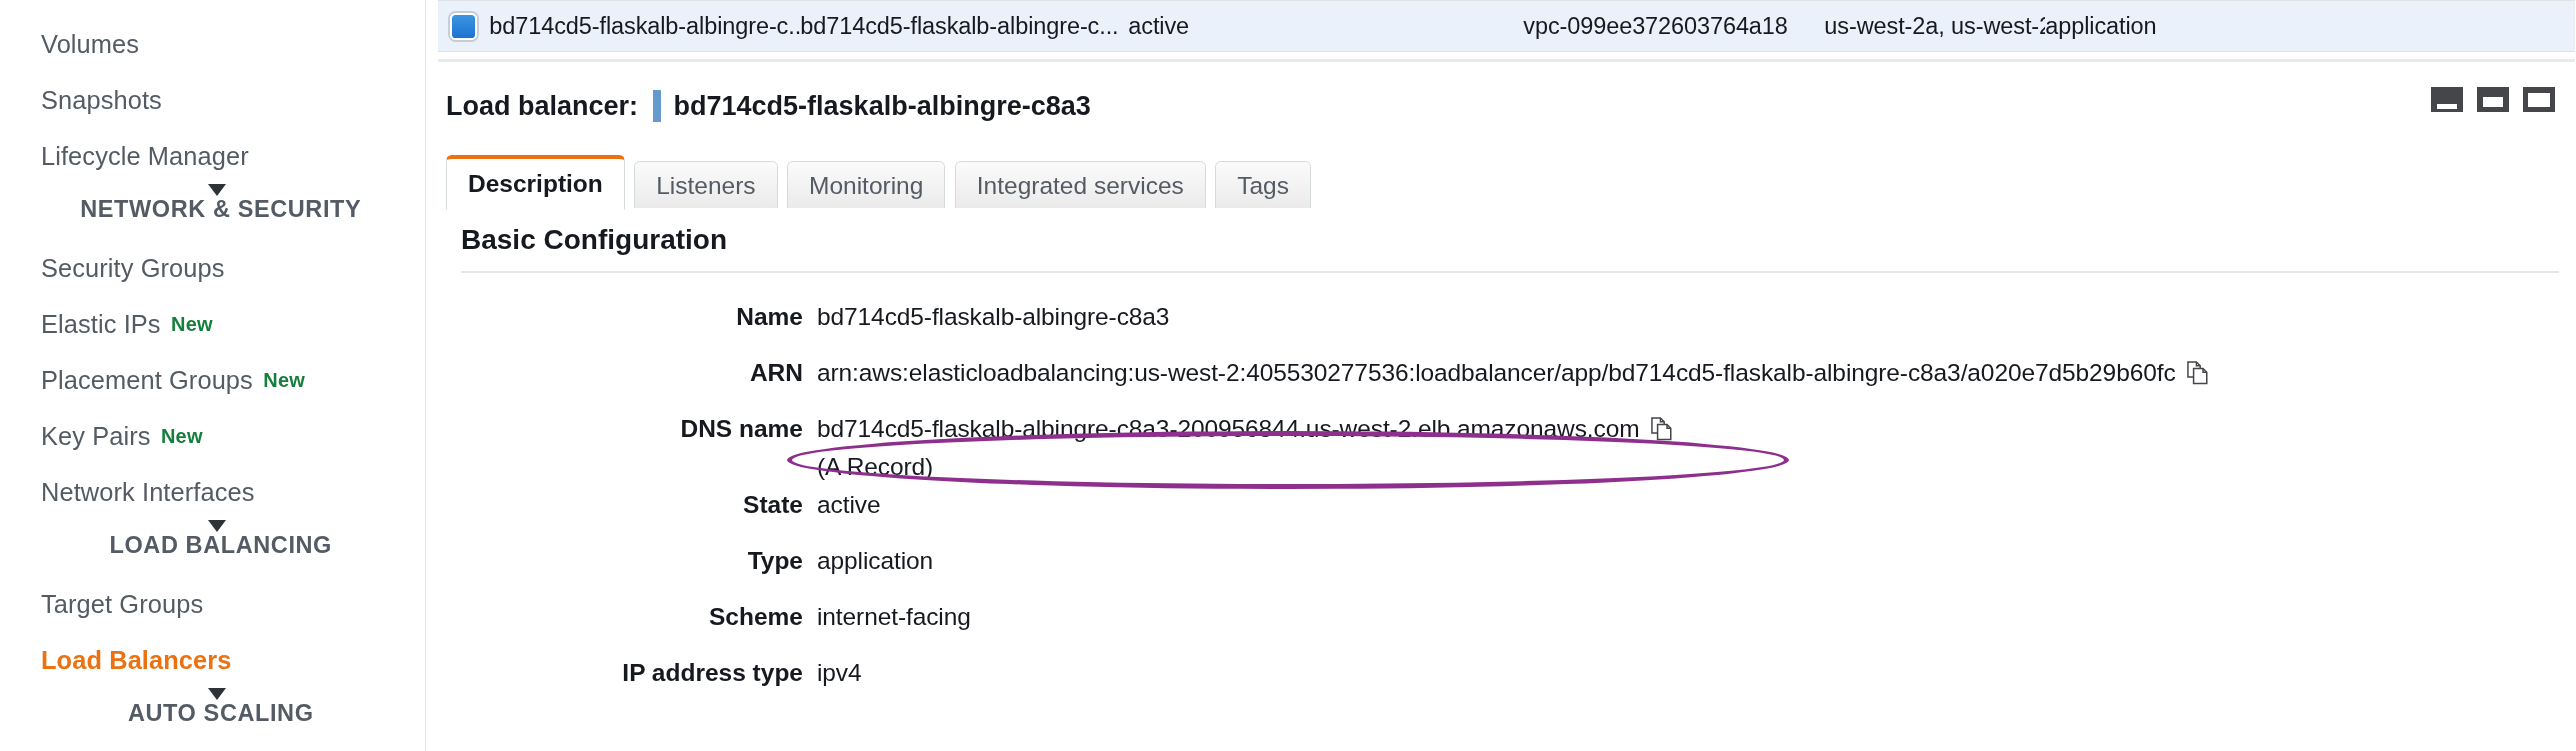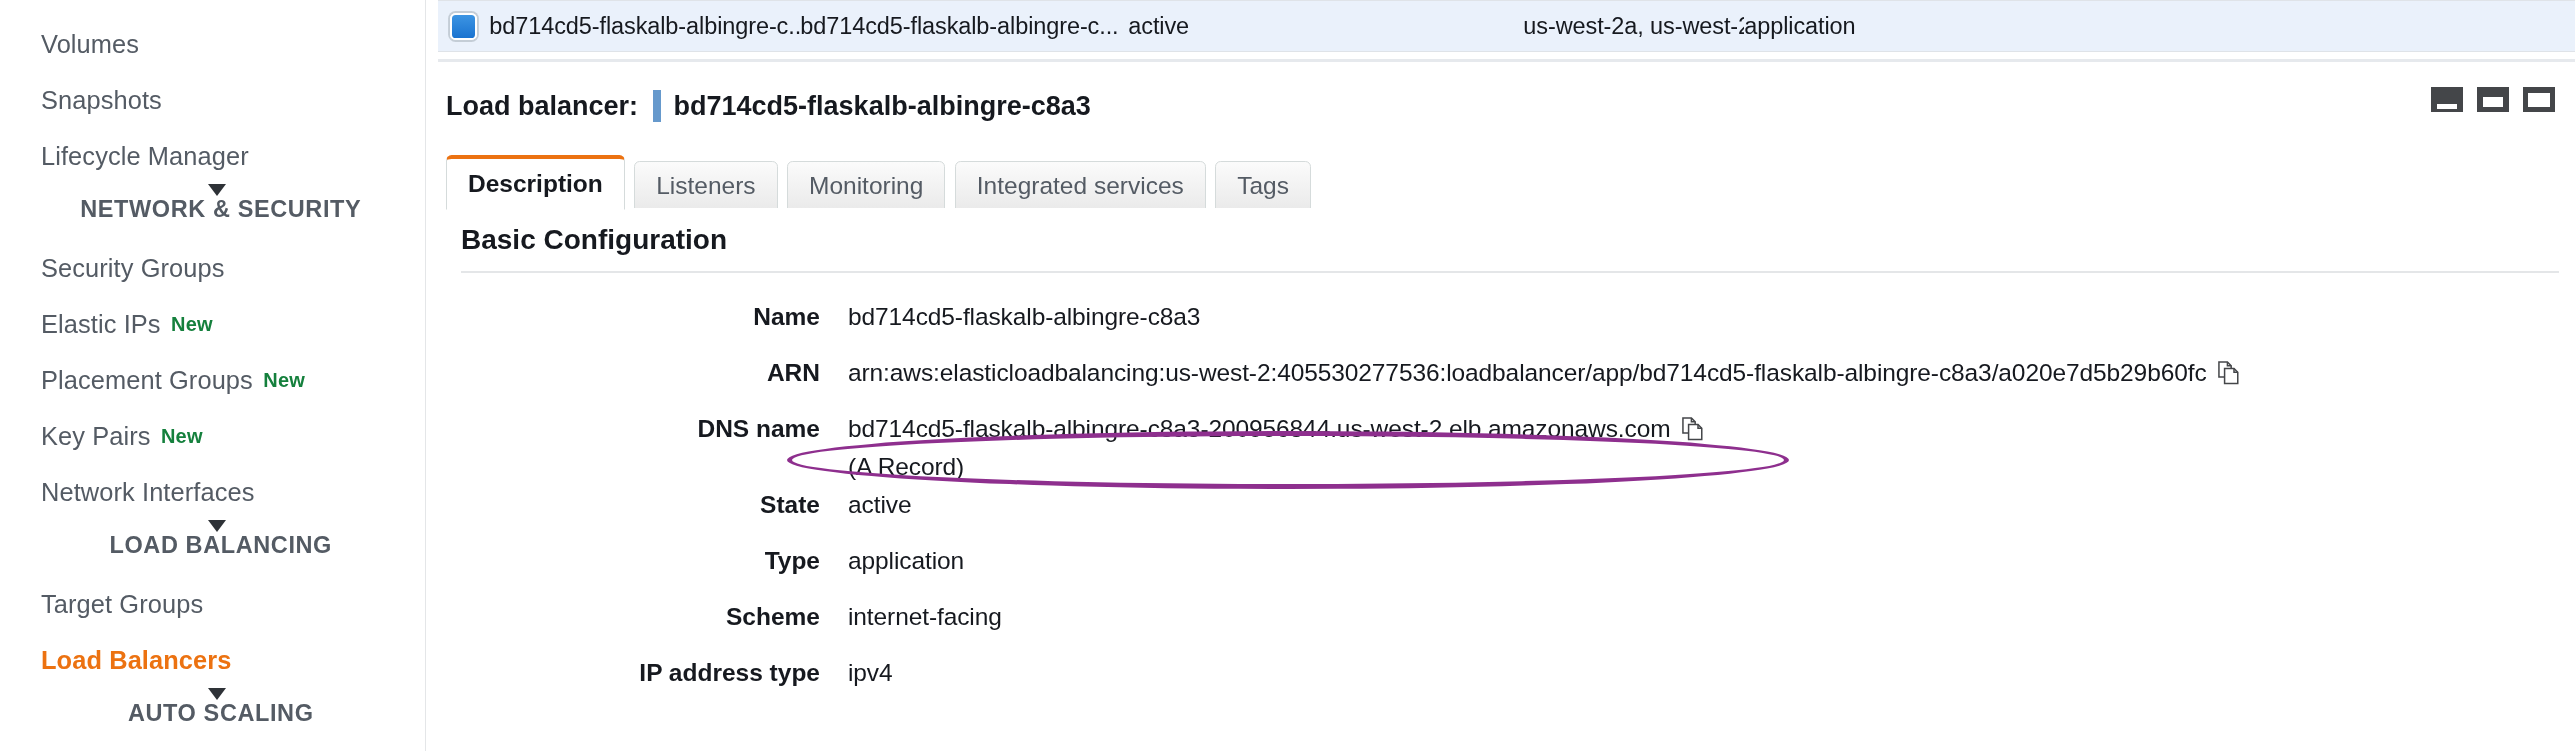--- a/index.html
+++ b/index.html
@@ -267,23 +267,23 @@
     position: absolute;
     left: 0; top: 230px;
     width: 2149px;
   }
   .field-row {
     display: flex;
     align-items: flex-start;
     min-height: 56px;
   }
   .field-label {
-    width: 421px;
+    width: 390px;
     text-align: right;
-    padding-right: 28px;
+    padding-right: 14px;
     font-size: 24.5px;
     font-weight: bold;
     color: #16191f;
     box-sizing: border-box;
     flex: none;
     white-space: nowrap;
     line-height: 38px;
   }
   .field-value {
     font-size: 24.5px;
@@ -373,20 +373,21 @@
   </nav>
 
   <div class="table-area">
     <div class="table-row">
       <div class="cb-wrap">
         <div class="checkbox"></div>
       </div>
       <div class="cell c-name">bd714cd5-flaskalb-albingre-c...</div>
       <div class="cell c-dns">bd714cd5-flaskalb-albingre-c...</div>
       <div class="cell c-state">active</div>
+      <div class="cell c-vpc">vpc-099ee372603764a18</div>
       <div class="cell c-az">us-west-2a, us-west-2b...</div>
       <div class="cell c-type">application</div>
     </div>
     <div class="table-bottom-rule"></div>
     <div class="drag-dots">
       <span></span>
       <span></span>
       <span></span>
     </div>
   </div>

